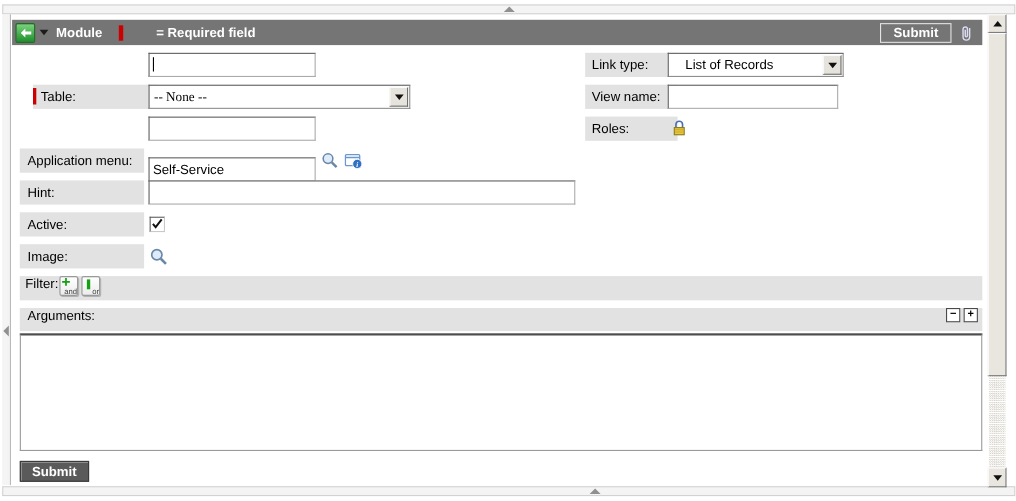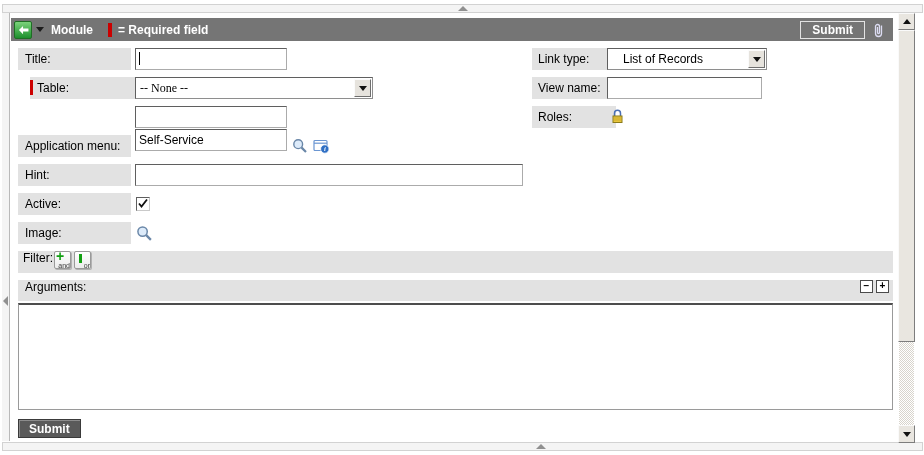--- a/index.html
+++ b/index.html
@@ -20,21 +20,21 @@
 
   
   .hdr{position:absolute;left:11px;top:18px;width:882px;height:23px;background:#757575;
        display:flex;align-items:center;}
   .back-btn{width:16px;height:16px;margin-left:3px;border:1px solid #1f6e24;border-radius:2px;
        background:linear-gradient(#7bd37b,#1d8f2d);display:flex;align-items:center;justify-content:center;cursor:pointer;}
   .caret-down{width:0;height:0;border-left:4px solid transparent;border-right:4px solid transparent;
        border-top:5px solid #1c1c1c;margin-left:4px;cursor:pointer;}
   .hdr-title{color:#fff;font-weight:bold;margin-left:7px;}
   .req-mark{width:4px;height:14px;background:#cc0000;margin:0 6px 0 15px;}
-  .req-legend{color:#fff;font-weight:bold;}
+  .req-legend{color:#fff;font-weight:bold;margin-left:24px;}
   .hdr-sp{flex:1;}
   .hdr-submit{height:18px;padding:0 11px;background:transparent;border:1px solid #e3e3e3;
        color:#fff;font-weight:bold;font-size:12px;font-family:inherit;cursor:pointer;margin-right:7px;}
   .clip{margin-right:8px;cursor:pointer;display:flex;}
 
   
   .lbl{position:absolute;left:18px;width:113px;height:22px;background:#e2e2e2;
        line-height:22px;padding-left:7px;box-sizing:border-box;}
   .lbl-r{position:absolute;left:532px;width:84px;height:22px;background:#e2e2e2;
        line-height:22px;padding-left:6px;box-sizing:border-box;}
@@ -118,41 +118,40 @@
     <span class="req-legend">= Required field</span>
     <span class="hdr-sp"></span>
     <button class="hdr-submit">Submit</button>
     <span class="clip">
       <svg width="13" height="16" viewBox="0 0 13 16">
         <path d="M9.5 3.5 v8 a3 3 0 0 1 -6 0 v-7 a2 2 0 0 1 4 0 v6 a1 1 0 0 1 -2 0 v-5.5" fill="none" stroke="#dcdcf2" stroke-width="1.3"></path>
       </svg>
     </span>
   </div>
 
-  <div class="lbl" style="top:48px;">Title:</div>
   <div style="position:absolute;left:135px;top:48px;width:152px;height:22px;">
     <input class="txt" style="left: 0px; top: 0px; width: 152px;" value="">
     <span class="caret-line"></span>
   </div>
 
   <div class="lbl" style="top:77px;margin-left:12px;">
     <span class="req-bar"></span>
     <span>Table:</span>
   </div>
   <div class="sel" style="left:135px;top:77px;width:238px;font-family:Liberation Serif, serif;">
     <span>-- None --</span>
     <span class="dd-btn">
         <span class="dd-tri"></span>
       </span>
   </div>
 
   <input class="txt" style="left: 135px; top: 106px; width: 152px;" value="">
 
   <div class="lbl" style="top:135px;">Application menu:</div>
-  <input class="txt" style="left: 135px; top: 129px; width: 152px;" value="Self-Service">
+  <input class="txt" style="left: 135px; top: 143px; width: 152px;" value="Self-Service">
   <span class="ico-btn" style="left:292px;top:138px;">
     <svg width="16" height="16" viewBox="0 0 16 16">
       <circle cx="6.2" cy="6.2" r="4.4" fill="#ddebfa" stroke="#6a87a8" stroke-width="1.4"></circle>
       <line x1="9.6" y1="9.6" x2="14" y2="14" stroke="#6a87a8" stroke-width="2.2"></line>
     </svg>
   </span>
   <span class="ico-btn" style="left:313px;top:139px;">
     <svg width="17" height="15" viewBox="0 0 17 15">
       <rect x="1" y="1.5" width="13" height="10" rx="1" fill="#ffffff" stroke="#6b96d2" stroke-width="1.2"></rect>
       <line x1="1" y1="4.2" x2="14" y2="4.2" stroke="#6b96d2" stroke-width="1.2"></line>

